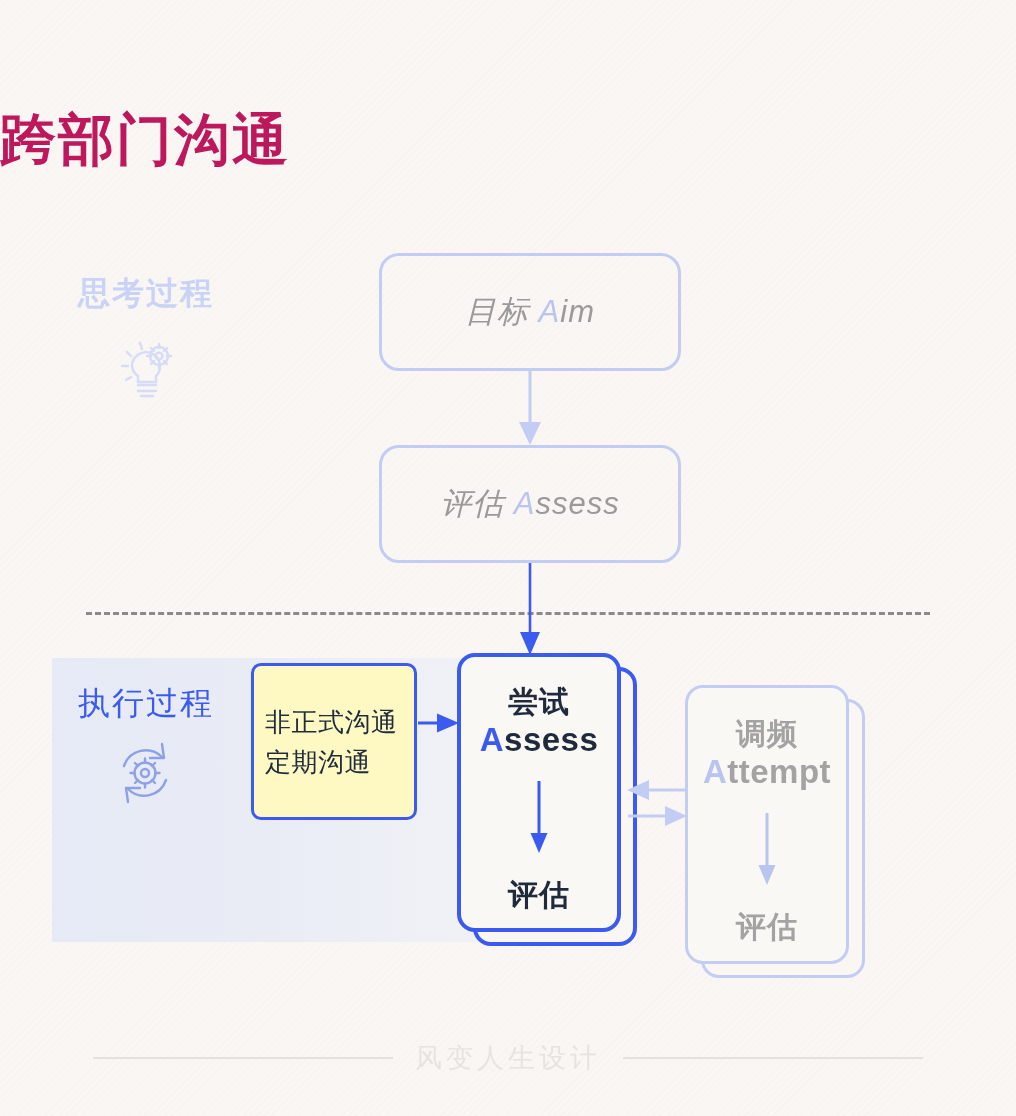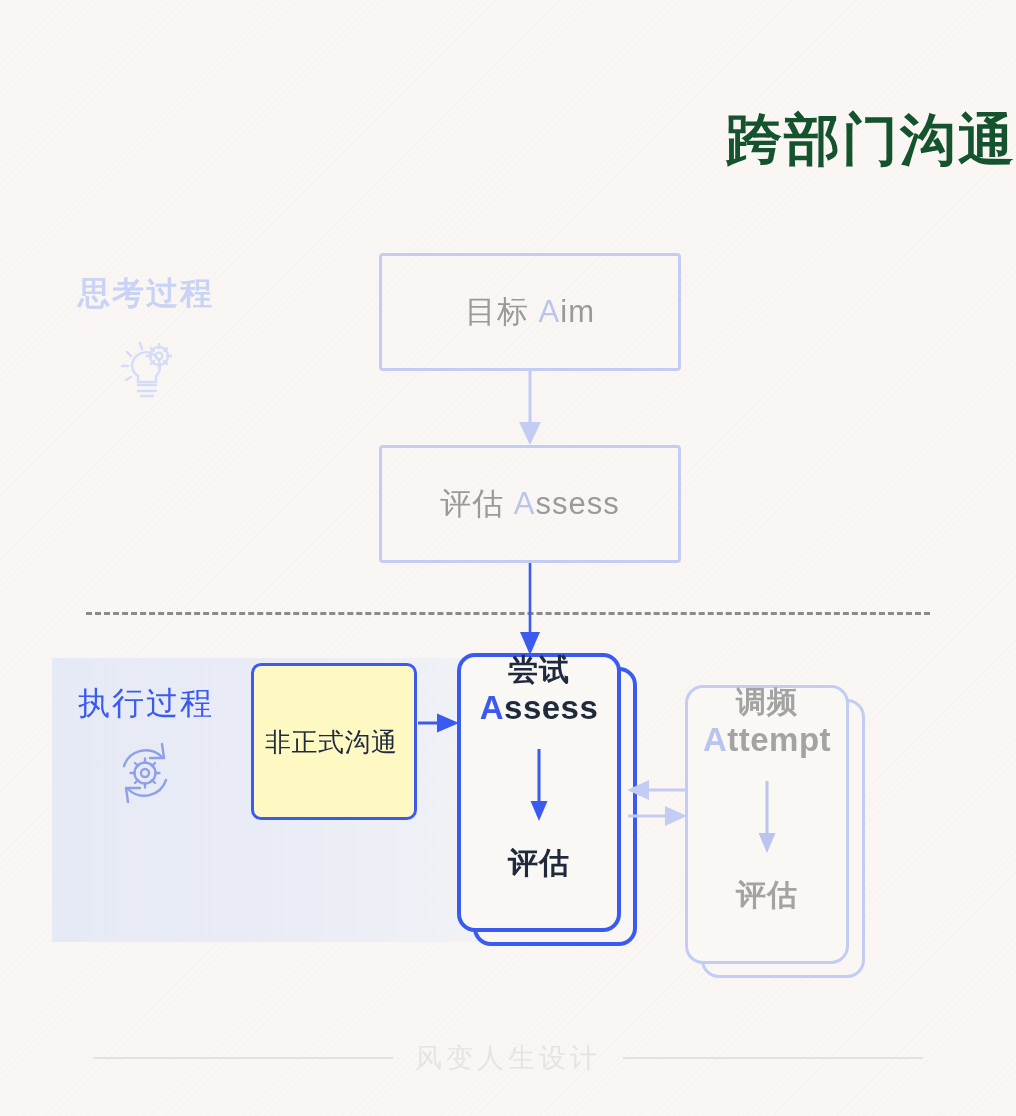--- a/index.html
+++ b/index.html
@@ -17,25 +17,25 @@
     position:absolute;inset:0;
     background-image:repeating-linear-gradient(135deg,
       rgba(0,0,0,0.012) 0px, rgba(0,0,0,0.012) 1px,
       rgba(255,255,255,0) 1px, rgba(255,255,255,0) 5px);
     pointer-events:none;
   }
 
   
   .title{
     position:absolute;left:0;right:0;top:103px;
-    text-align:right;
+    text-align:left;
     font-size:56px;
     font-weight:bold;
     letter-spacing:2px;
-    color:#14532d;
+    color:#be185d;
   }
 
   
   .think-label{
     position:absolute;left:58px;top:272px;
     width:176px;text-align:center;
     font-size:32px;font-weight:bold;letter-spacing:2px;
     color:#c9d3f6;
   }
   .think-icon{
@@ -57,23 +57,24 @@
   }
   .exec-icon{
     position:absolute;left:110px;top:738px;
     width:70px;height:70px;
   }
 
   
   .box{
     position:absolute;
     box-sizing:border-box;
-    border-radius:4px;
+    border-radius:20px;
     display:flex;align-items:center;justify-content:center;
     background:transparent;
+    font-style:italic;
   }
   .box-aim{
     left:379px;top:253px;width:302px;height:118px;
     border:3px solid #c3cdf4;
   }
   .box-assess{
     left:379px;top:445px;width:302px;height:118px;
     border:3px solid #c3cdf4;
     align-items:center;
   }
@@ -120,21 +121,21 @@
   }
   .card-adjust-front{
     left:0;top:0;width:164px;height:279px;
     border:3px solid #c3cdf4;background:#faf8f5;
   }
 
   .card-body{
     position:absolute;left:0;top:0;width:164px;height:279px;
     display:flex;flex-direction:column;align-items:center;
     justify-content:flex-start;
-    box-sizing:border-box;
+    padding-top:32px;box-sizing:border-box;
   }
   .card-cn{font-size:30px;font-weight:bold;letter-spacing:1px;line-height:1.15;}
   .card-en{font-size:33px;font-weight:bold;letter-spacing:0.5px;line-height:1.2;}
   .card-eval{font-size:30px;font-weight:bold;letter-spacing:1px;}
 
   .dark .card-cn{color:#1f2a3c;}
   .dark .card-en{color:#1f2a3c;}
   .dark .card-en .hl{color:#3b5bf0;}
   .dark .card-eval{color:#1f2a3c;}
 
@@ -214,20 +215,21 @@
   <div class="box box-assess">
     <div class="box-text">
       <span>评估</span><span>&nbsp;</span><span class="hl">A</span><span>ssess</span>
     </div>
   </div>
 
   <div class="divider"></div>
 
   <div class="list-box">
     <div>非正式沟通</div>
+    <div>定期沟通</div>
   </div>
 
   <div class="card-stack stack-attempt">
     <div class="card-layer card-attempt-back"></div>
     <div class="card-layer card-attempt-front"></div>
     <div class="card-body dark">
       <div class="card-cn">尝试</div>
       <div class="card-en"><span class="hl">A</span><span>ssess</span>
       </div>
       <div class="card-arrow">

